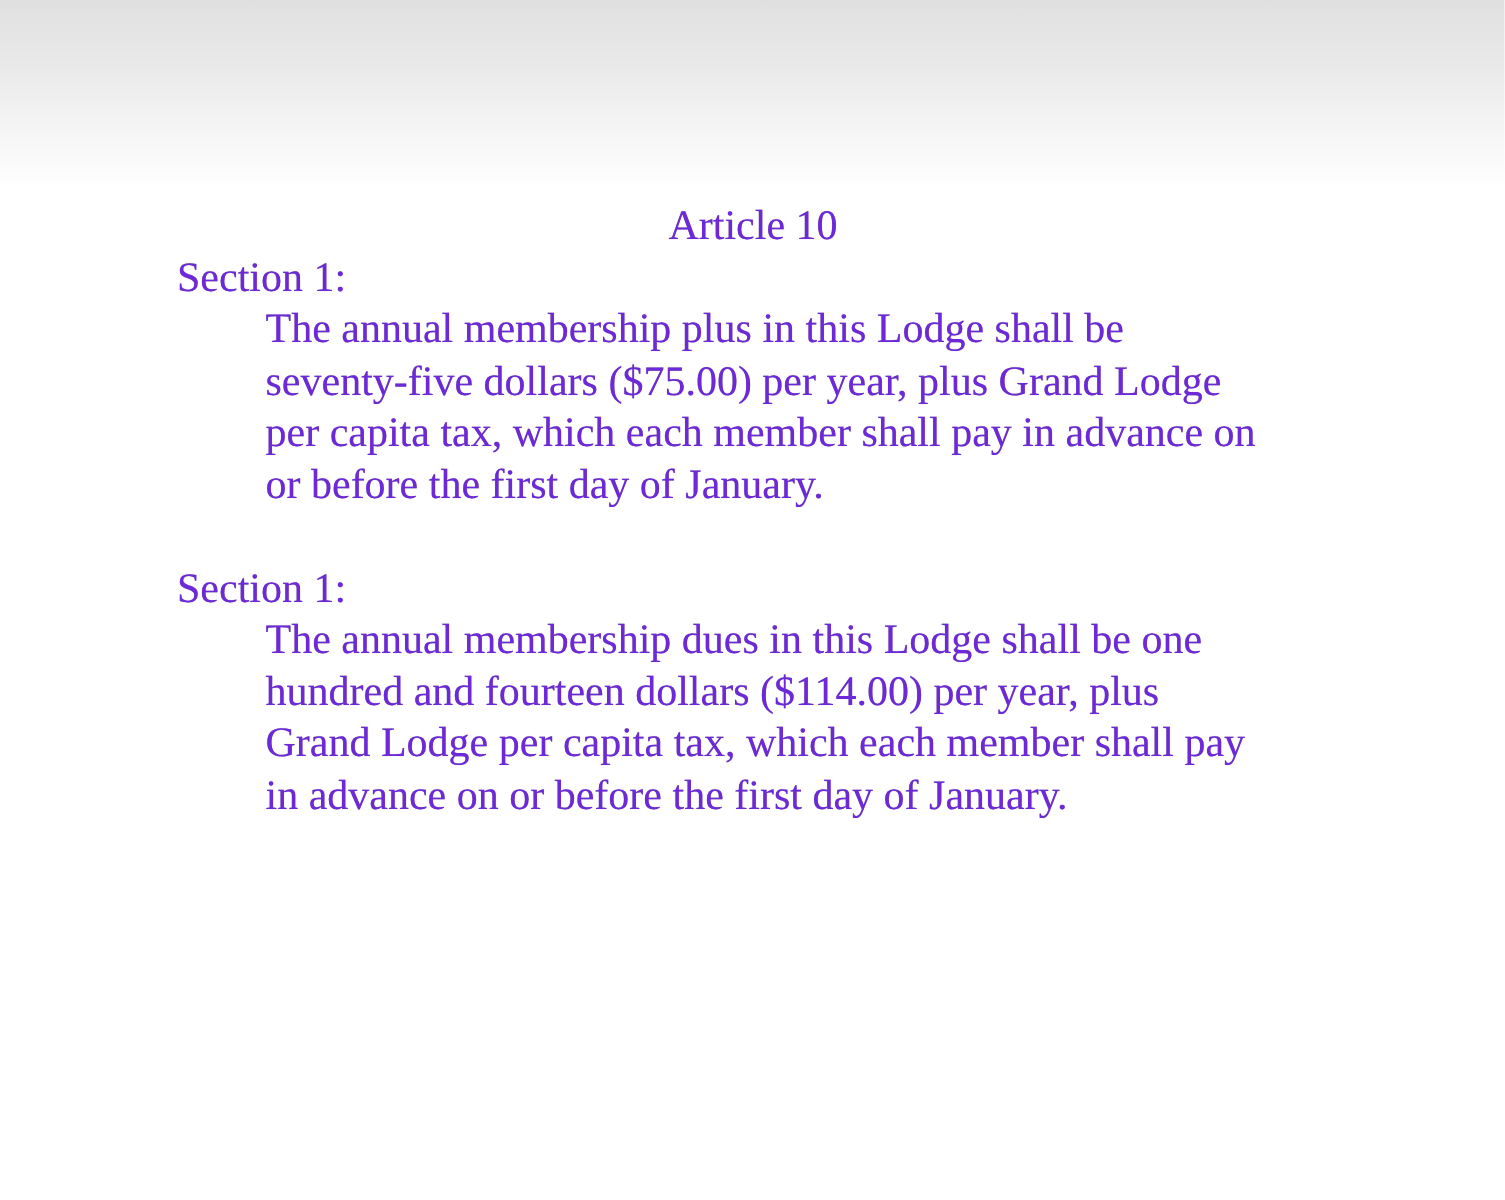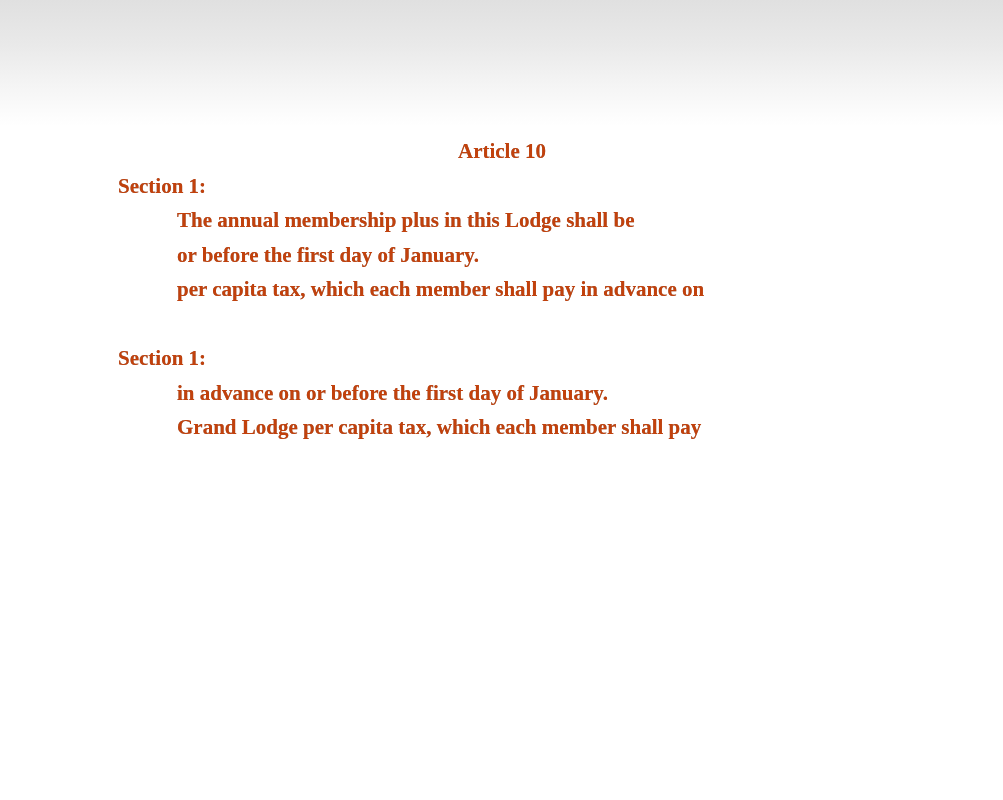--- a/index.html
+++ b/index.html
@@ -20,25 +20,24 @@
     left: 0;
     width: 1003px;
     height: 126px;
     background: linear-gradient(180deg, #e0e0e0 0%, #e9e9e9 35%, #f6f6f6 72%, #ffffff 100%);
   }
   .doc {
     position: absolute;
     left: 118px;
     top: 134px;
     width: 768px;
-    font-size: 21px;
+    font-size: 28px;
     line-height: 34.5px;
-    color: #c2410c;
+    color: #6d28d9;
     text-shadow: 0 0 0.5px rgba(22,22,22,0.45);
-    font-weight: bold;
   }
   .line {
     white-space: nowrap;
   }
   .title-line {
     text-align: center;
     white-space: nowrap;
   }
   .para {
     padding-left: 59px;
@@ -52,25 +51,28 @@
 
 <div class="page">
   <div class="top-gradient"></div>
 
   <div class="doc">
     <div class="title-line">Article 10</div>
 
     <div class="line">Section 1:</div>
     <div class="para">
       <div class="line">The annual membership plus in this Lodge shall be</div>
+      <div class="line">seventy-five dollars ($75.00) per year, plus Grand Lodge</div>
+      <div class="line">per capita tax, which each member shall pay in advance on</div>
       <div class="line">or before the first day of January.</div>
-      <div class="line">per capita tax, which each member shall pay in advance on</div>
     </div>
 
     <div class="blank-line"></div>
 
     <div class="line">Section 1:</div>
     <div class="para">
+      <div class="line">The annual membership dues in this Lodge shall be one</div>
+      <div class="line">hundred and fourteen dollars ($114.00) per year, plus</div>
+      <div class="line">Grand Lodge per capita tax, which each member shall pay</div>
       <div class="line">in advance on or before the first day of January.</div>
-      <div class="line">Grand Lodge per capita tax, which each member shall pay</div>
     </div>
   </div>
 </div>
 
 </body></html>

